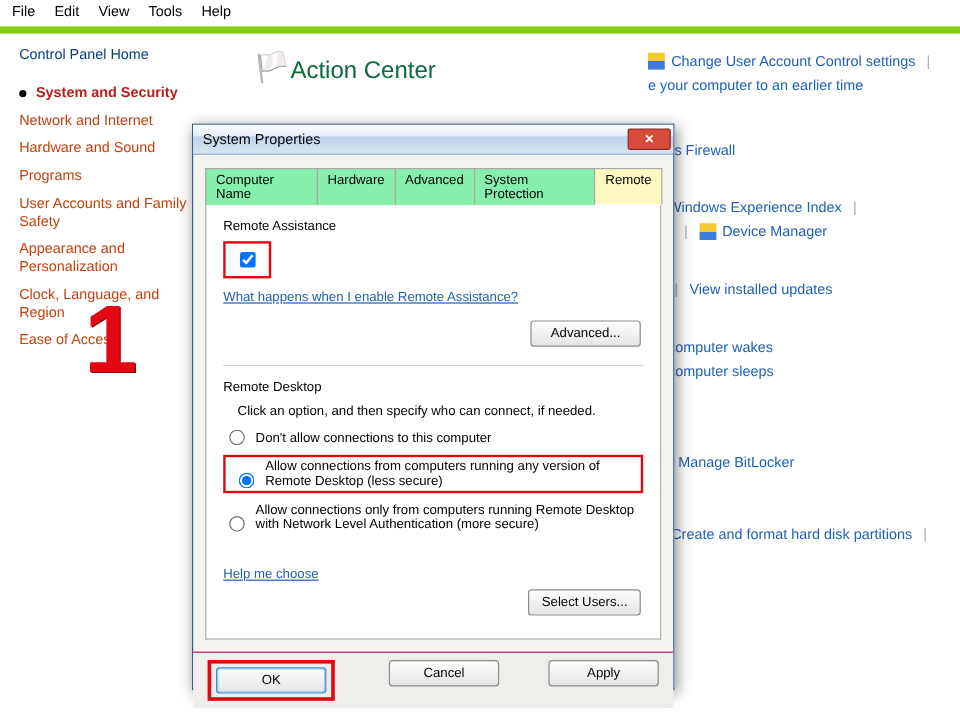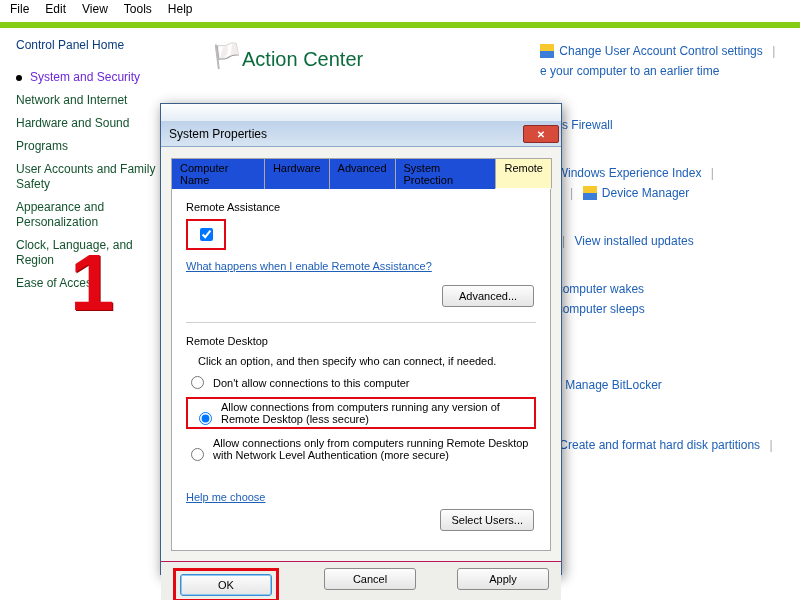--- a/index.html
+++ b/index.html
@@ -1,42 +1,42 @@
 <!DOCTYPE html>
 <html><head>
 <meta charset="utf-8">
 <style>
 html,body{margin:0;padding:0;width:800px;height:600px;font-family:"Segoe UI",Tahoma,sans-serif;font-size:12px;background:#fff;color:#000;overflow:hidden}
 .menubar{display:flex;height:18px;border-bottom:6px solid #84cc16;padding:2px 4px;gap:4px;font-size:12px}
 .menubar span{padding:0 6px;cursor:default}
 .body{display:flex;height:calc(100% - 22px);position:relative}
 .sidebar{width:190px;padding:10px 16px;box-sizing:border-box}
 .sidebar .home{color:#0a3c7d;font-size:12px;margin-bottom:18px}
-.sidebar .item{color:#14532d;margin:8px 0;line-height:1.25}
-.sidebar .item.sel{font-weight:400;color:#6d28d9}
+.sidebar .item{color:#c2410c;margin:8px 0;line-height:1.25}
+.sidebar .item.sel{font-weight:700;color:#b91c1c}
 .sidebar .bullet{display:inline-block;width:6px;height:6px;background:#000;border-radius:50%;margin-right:8px;vertical-align:middle}
 .main{flex:1;padding:10px 0 0 20px;position:relative}
 .flag{position:absolute;left:22px;top:14px;font-size:24px;filter:grayscale(0.2)}
 .title{color:#0a6b3c;font-size:20px;margin:10px 0 4px 32px}
 .rightlinks{position:absolute;left:540px;top:10px;width:250px;font-size:12px}
 .rightlinks div{margin:6px 0}
 .link{color:#1e5fb7;text-decoration:none;cursor:pointer}
 .sep{color:#aaa;margin:0 6px}
 .shield{display:inline-block;width:14px;height:14px;vertical-align:-3px;margin-right:2px}
 .shield.uac{background:conic-gradient(#f7c92e 0 90deg,#3b7dd8 90deg 180deg,#3b7dd8 180deg 270deg,#f7c92e 270deg)}
 .shield.green{background:#5aa02c;border-radius:2px}
 .callout1{position:absolute;left:70px;top:215px;font:700 80px/1 Arial;color:#e30613;text-shadow:1px 1px #900}
 .callout2{position:absolute;left:240px;top:478px;font:700 46px/1 Arial;color:#e30613;text-shadow:1px 1px #900}
 
 .dlg{position:absolute;left:160px;top:75px;width:400px;height:470px;border:1px solid #3b5f8a;background:#f3f3f0;box-shadow:2px 3px 12px rgba(0,0,0,.45)}
-.dlg .titlebar{height:24px;background:linear-gradient(#fdfefe,#e5edf7 40%,#bed2ea 41%,#d7e4f2);border-bottom:1px solid #8fa9c9;display:flex;align-items:center;padding:18px 2px 0 8px;font-size:12px}
+.dlg .titlebar{height:24px;background:linear-gradient(#fdfefe,#e5edf7 40%,#bed2ea 41%,#d7e4f2);border-bottom:1px solid #8fa9c9;display:flex;align-items:center;padding:0 2px 0 8px;font-size:12px}
 .dlg .titlebar .ttl{flex:1}
 .dlg .closebtn{width:34px;height:16px;background:#d64b3a;border:1px solid #8a2a2a;border-radius:2px;display:flex;align-items:center;justify-content:center;color:#fff;font-weight:700;font-size:10px}
 .dlg .tabs{display:flex;margin:10px 10px 0;border-bottom:1px solid #a9a9a9;font-size:11px}
-.dlg .tab{border:1px solid #a9a9a9;border-bottom:none;background:#1d4ed8;padding:3px 8px;margin-right:-1px;cursor:default;position:relative;top:1px}
+.dlg .tab{border:1px solid #a9a9a9;border-bottom:none;background:#86efac;padding:3px 8px;margin-right:-1px;cursor:default;position:relative;top:1px}
 .dlg .tab.active{background:#fef9c3;border-bottom:1px solid #fff;z-index:2}
 .dlg .inner{background:#fff;margin:0 10px 10px;border:1px solid #a9a9a9;border-top:none;height:362px;padding:10px 14px;box-sizing:border-box;position:relative;font-size:11px}
 .group-label{margin:2px 0 6px}
 .hr{border-top:1px solid #d0d0d0;margin:10px 0 12px}
 .chk{display:flex;align-items:center;gap:6px;border:2px solid #e30613;padding:4px 8px;width:fit-content}
 .help{display:block;color:#1e5fb7;text-decoration:underline;margin-top:10px;cursor:pointer}
 .btn{display:inline-flex;align-items:center;justify-content:center;min-width:70px;height:20px;padding:0 10px;font-size:11px;border:1px solid #8a8a8a;border-radius:3px;background:linear-gradient(#fdfdfd,#e5e5e5);cursor:default}
 .btn.def{border-color:#3b8dd8;box-shadow:inset 0 0 0 1px #8ec8f0}
 .advbtn{position:absolute;right:16px;top:96px}
 .selbtn{position:absolute;right:16px;top:320px}

